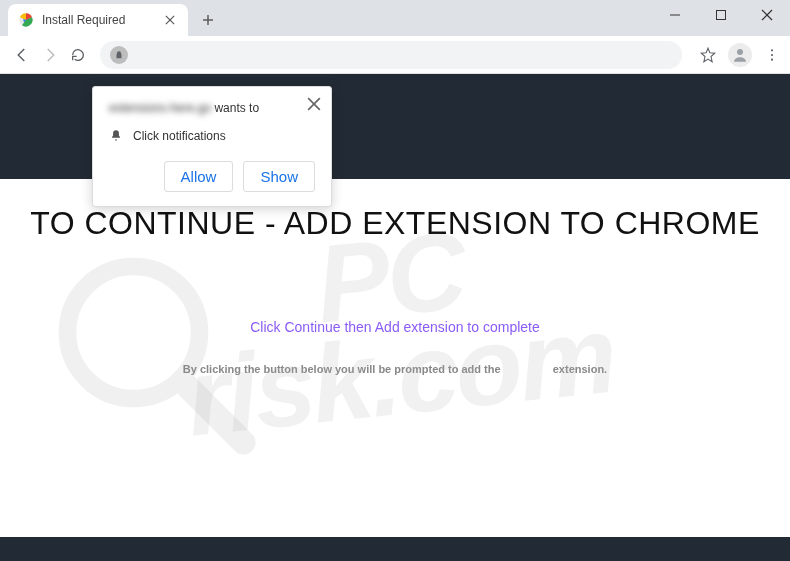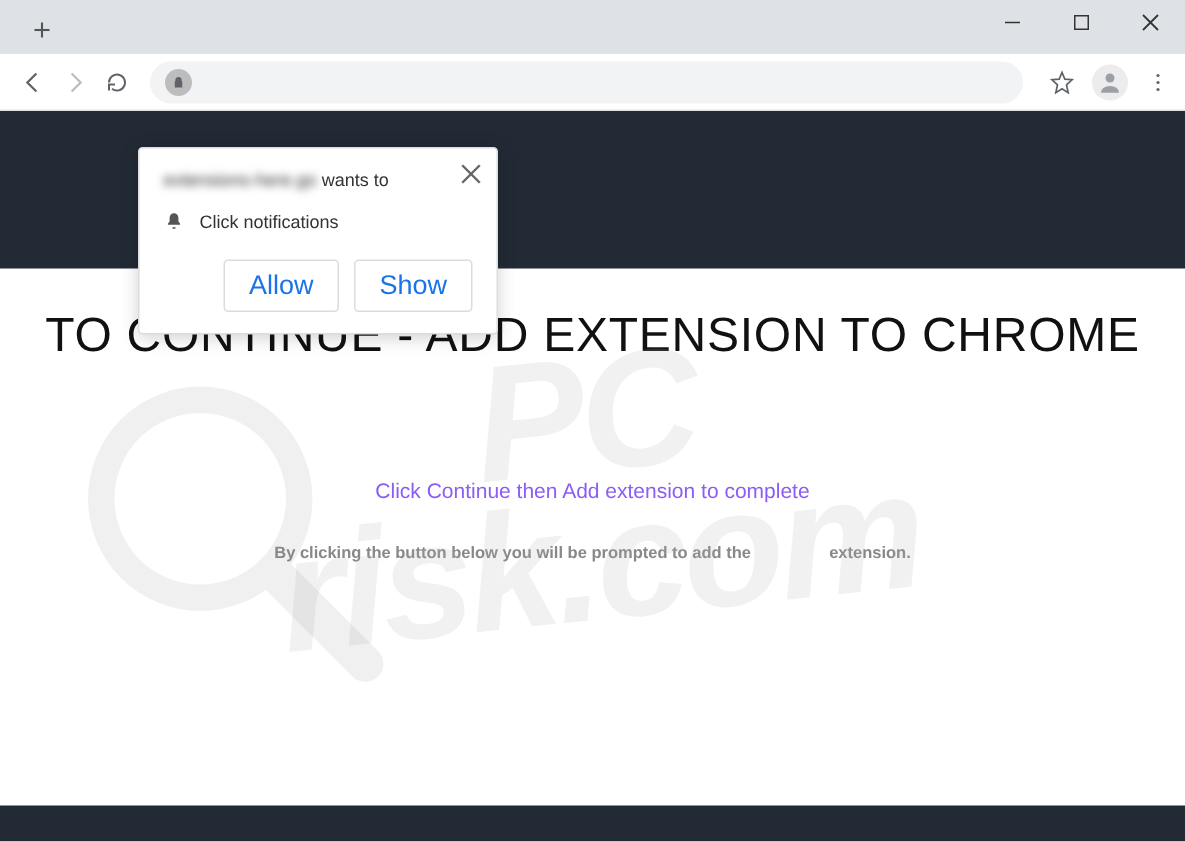--- a/index.html
+++ b/index.html
@@ -32,28 +32,28 @@
 .page { position: relative; height: calc(561px - 36px - 38px); background: #fff; }
 .dark-band { height: 105px; background: #222a35; }
 .headline { font-size: 32px; letter-spacing: 0.5px; color: #111; text-align: center; margin-top: 26px; font-weight: 400; }
 .subtext { text-align: center; font-size: 14px; color: #8b5cf6; margin-top: 77px; }
 .continue-btn { display: block; margin: 14px auto 0; background: #ee3647; color: #fff; border: none; padding: 10px 34px; font-size: 17px; border-radius: 2px; }
 .legal { text-align: center; font-size: 11px; color: #888; margin-top: 28px; font-weight: 700;}
 .legal .gap { display: inline-block; width: 46px; }
 .bottom-bar { position: absolute; bottom: 0; left: 0; right: 0; height: 24px; background: #222a35; }
 
 
-.perm-popup { position: absolute; top: 24px; left: 92px; width: 240px; background: #fff; border: 1px solid #dadce0; border-radius: 3px; box-shadow: 0 2px 12px rgba(0,0,0,.18); z-index: 50; padding: 14px 16px 14px 16px; }
+.perm-popup { position: absolute; top: 12px; left: 92px; width: 240px; background: #fff; border: 1px solid #dadce0; border-radius: 3px; box-shadow: 0 2px 12px rgba(0,0,0,.18); z-index: 50; padding: 14px 16px 14px 16px; }
 .perm-close { position: absolute; top: 10px; right: 10px; width: 14px; height: 14px; color: #666; }
 .perm-origin { font-size: 12px; color: #333; }
 .perm-origin .blur { filter: blur(3px); }
 .perm-row { display: flex; align-items: center; margin-top: 14px; font-size: 12px; color: #333; }
 .perm-row .bell { width: 14px; height: 14px; margin-right: 10px; fill: #555; }
 .perm-actions { display: flex; justify-content: flex-end; gap: 10px; margin-top: 18px; }
-.perm-btn { border: 1px solid #dadce0; background: #fff; color: #1a73e8; font-size: 18px; padding: 6px 16px; border-radius: 3px; }
+.perm-btn { border: 1px solid #dadce0; background: #fff; color: #1a73e8; font-size: 15px; padding: 6px 16px; border-radius: 3px; }
 
 
 .watermark { position: absolute; top: 50%; left: 50%; transform: translate(-50%, -46%) rotate(-6deg); font-size: 110px; font-weight: 700; font-style: italic; color: rgba(180,180,180,.18); z-index: 1; pointer-events: none; line-height: .9; text-align: center; white-space: nowrap; letter-spacing: -3px;}
 .wm-icon { position: absolute; left: 40px; top: 165px; width: 220px; height: 220px; opacity: .12; z-index: 0; pointer-events: none;}
 .wm-icon circle.ring { fill: none; stroke: #888; stroke-width: 16; }
 .wm-icon .handle { stroke: #888; stroke-width: 22; stroke-linecap: round; }
 </style>
 </head>
 <body>
 
@@ -70,20 +70,38 @@
   </div>
   <div class="win-btn">
     <svg viewBox="0 0 12 12">
         <line x1="1" y1="1" x2="11" y2="11" stroke="currentColor" stroke-width="1.2"></line>
         <line x1="11" y1="1" x2="1" y2="11" stroke="currentColor" stroke-width="1.2"></line>
       </svg>
   </div>
 </div>
 
 <div class="tab-bar">
+  <div class="tab">
+    <span class="tab-favicon">
+      <svg viewBox="0 0 24 24">
+          <circle cx="12" cy="12" r="10" fill="#e8e8e8"></circle>
+          <circle cx="12" cy="12" r="4" fill="#4285f4"></circle>
+          <path d="M12 2 A10 10 0 0 1 21 8 L12 12 Z" fill="#ea4335"></path>
+          <path d="M3 8 A10 10 0 0 1 12 2 L12 12 Z" fill="#fbbc05"></path>
+          <path d="M21 8 A10 10 0 0 1 6 20 L12 12 Z" fill="#34a853"></path>
+        </svg>
+    </span>
+    <span>Install Required</span>
+    <span class="tab-close">
+      <svg viewBox="0 0 12 12" width="10" height="10">
+          <line x1="1" y1="1" x2="11" y2="11" stroke="currentColor" stroke-width="1.4"></line>
+          <line x1="11" y1="1" x2="1" y2="11" stroke="currentColor" stroke-width="1.4"></line>
+        </svg>
+    </span>
+  </div>
   <div class="new-tab">
     <svg viewBox="0 0 12 12" width="12" height="12">
         <line x1="6" y1="1" x2="6" y2="11" stroke="currentColor" stroke-width="1.4"></line>
         <line x1="1" y1="6" x2="11" y2="6" stroke="currentColor" stroke-width="1.4"></line>
       </svg>
   </div>
 </div>
 
 <div class="addr-row">
   <div class="nav-btn">

